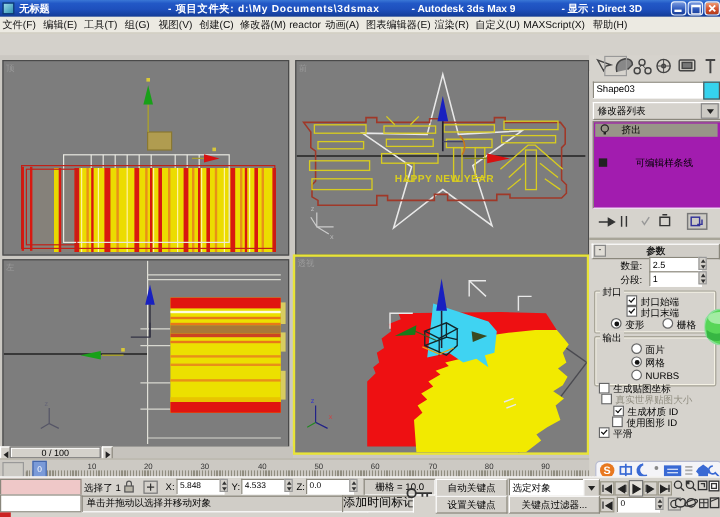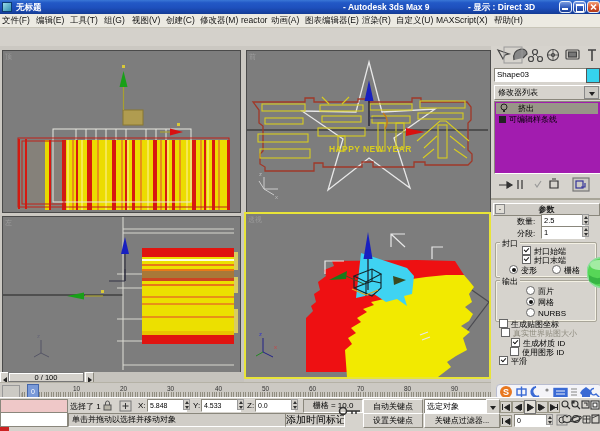--- a/index.html
+++ b/index.html
@@ -49,20 +49,21 @@
   .dar{display:inline-block;width:0;height:0;border-left:3px solid transparent;border-right:3px solid transparent;border-top:4px solid #222;vertical-align:1px;}
   .tri-l{display:inline-block;width:0;height:0;border-top:3px solid transparent;border-bottom:3px solid transparent;border-right:4px solid #222;}
   .tri-r{display:inline-block;width:0;height:0;border-top:3px solid transparent;border-bottom:3px solid transparent;border-left:4px solid #222;}
 </style>
 </head>
 <body>
 <div id="root">
   <div id="titlebar" class="abs">
     <div class="abs" style="left:2px;top:2px;width:10px;height:10px;background:linear-gradient(135deg,#9adbe8,#2e8fb0);border:1px solid #0d3a6e;box-sizing:border-box;"></div>
     <span class="abs" style="left:16px;">无标题</span>
+    <span class="abs" style="left:140px;letter-spacing:0.6px;">- 项目文件夹: d:\My Documents\3dsmax</span>
     <span class="abs" style="left:343px;">- Autodesk 3ds Max 9</span>
     <span class="abs" style="left:468px;">- 显示 : Direct 3D</span>
     <div class="winbtn" style="left:559px;background:linear-gradient(180deg,#7a9be0,#2a55b8 60%,#1c3f96);">
         <div style="position:absolute;left:2px;bottom:2px;width:6px;height:2px;background:#fff;"></div>
       </div>
     <div class="winbtn" style="left:573px;background:linear-gradient(180deg,#7a9be0,#2a55b8 60%,#1c3f96);">
         <div style="position:absolute;left:2px;top:2px;width:6px;height:5px;border:1px solid #fff;border-top-width:2px;"></div>
       </div>
     <div class="winbtn" style="left:587px;background:linear-gradient(180deg,#f0a078,#d4502c 55%,#b03a1a);">
         <svg width="11" height="10" style="position:absolute;left:0;top:0;">
@@ -410,21 +411,21 @@
     <div class="abs" style="left:95px;top:22px;width:12px;height:13px;background:#35d3ee;border:1px solid #555;"></div>
     <div class="abs raised" style="left:3px;top:39px;width:104px;height:13px;background:#d6d3cd;font-size:8px;line-height:13px;padding-left:3px;">修改器列表</div>
     <div class="abs" style="left:93px;top:40px;width:13px;height:11px;background:#cccac4;border:1px solid #888;text-align:center;line-height:10px;"><span class="dar"></span></div>
     <div class="abs sunken" style="left:3px;top:55px;width:104px;height:71px;background:#a21caf;padding-left:24px;">
       <div class="abs" style="left:1px;top:1px;width:102px;height:11px;background:#989588;font-size:8px;line-height:11px;color:#000;"><span style="margin-left:22px;">挤出</span>
         <svg class="abs" width="10" height="10" style="left:3px;top:0px;">
             <circle cx="5" cy="4" r="3" fill="none" stroke="#222"></circle>
             <path d="M 4 7 h 2 v 2 h -2 z" fill="#222"></path>
           </svg>
       </div>
-      <div class="abs" style="left:1px;top:12px;width:102px;height:11px;font-size:8px;line-height:11px;color:#000;"><span style="margin-left:13px;">可编辑样条线</span>
+      <div class="abs" style="left:1px;top:28px;width:102px;height:11px;font-size:8px;line-height:11px;color:#000;text-align:center;"><span style="margin-left:13px;">可编辑样条线</span>
         <div class="abs" style="left:3px;top:2px;width:7px;height:7px;background:#222;"></div>
       </div>
     </div>
     <svg width="109" height="20" style="position:absolute;left:0;top:129px;">
       <g stroke="#333" fill="none" stroke-width="1.2">
         <path d="M 8 10 h 8 m 0 -3 l 5 3 l -5 3 z" fill="#333"></path>
         <path d="M 27 5 v 9 m 4 -9 v 9"></path>
         <path d="M 44 9 l 2 3 l 4 -6" stroke="#999"></path>
         <path d="M 59 6 h 8 v 7 h -8 z m 2 -2 h 4"></path>
         <rect x="82" y="3" width="16" height="13" fill="#cccac4" stroke="#777"></rect>

